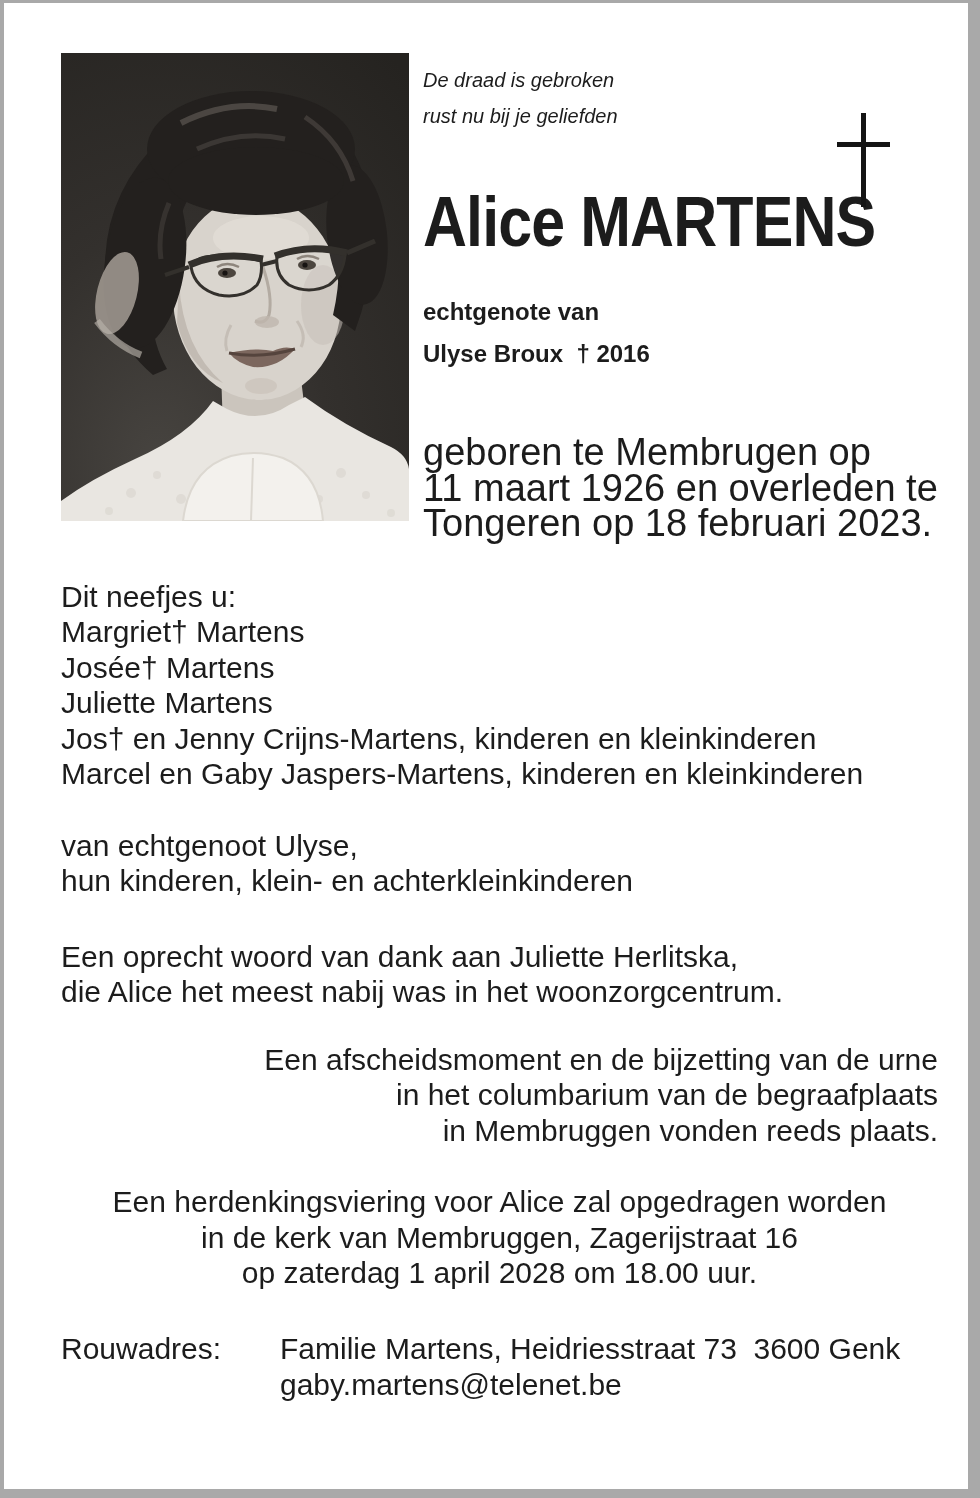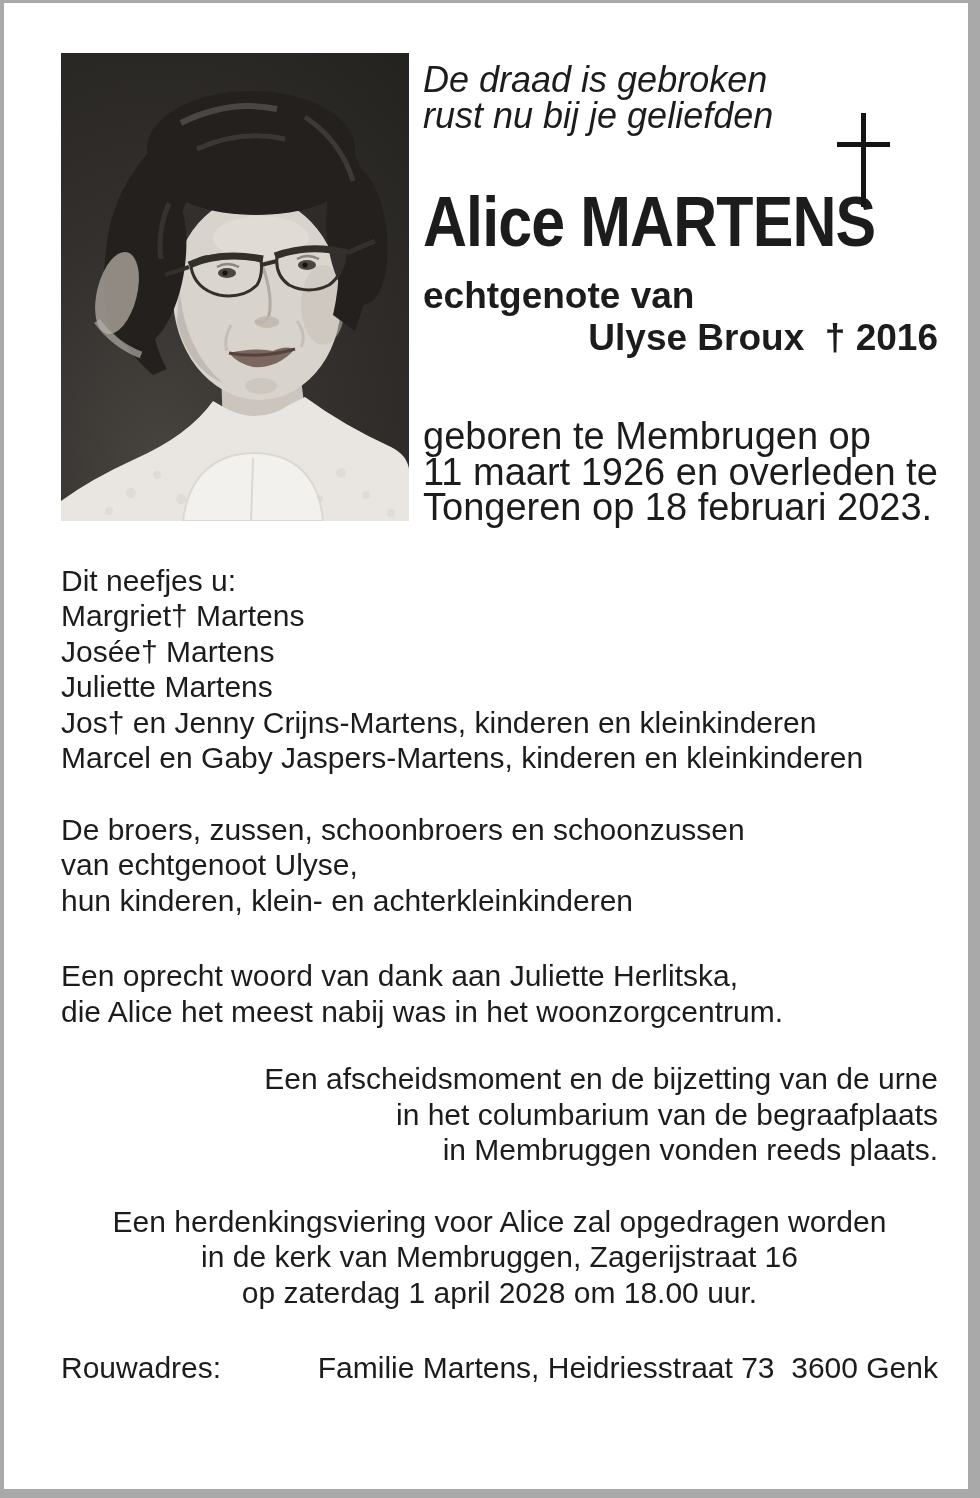--- a/index.html
+++ b/index.html
@@ -16,42 +16,42 @@
     background:#ffffff;
     padding:50px 30px 0 57px;
     box-sizing:border-box;
     overflow:hidden;
   }
   
   .top { display:flex; position:relative; }
   .photo { width:348px; height:468px; flex:none; overflow:hidden; }
   .photo svg { display:block; width:100%; height:100%; }
   .right-col { margin-left:14px; padding-top:9px; flex:1; min-width:0; }
-  .epitaph { font-style:italic; font-size:36px; line-height:36px; }
+  .epitaph { font-style:italic; font-size:20px; line-height:36px; }
   .name {
     margin-top:53px;
     font-size:70px; line-height:70px; font-weight:bold;
     letter-spacing:-1px; white-space:nowrap;
     transform:scaleX(0.87); transform-origin:left center;
   }
-  .relation { margin-top:18px; font-size:37px; line-height:42px; font-weight:bold; }
+  .relation { margin-top:34px; font-size:24px; line-height:42px; font-weight:bold; }
   .dates { margin-top:60px; font-size:38px; line-height:35.5px; }
   
   .cross { position:absolute; top:60px; right:48px; width:53px; height:94px; }
   .cross .v { position:absolute; left:24px; top:0; width:5px; height:94px; background:#141414; }
   .cross .h { position:absolute; left:0; top:29px; width:53px; height:5px; background:#141414; }
   
   .para { font-size:30px; line-height:35.5px; }
   .p-announce { margin-top:37px; }
   .p-family   { margin-top:36px; }
   .p-thanks   { margin-top:40px; }
   .p-urn      { margin-top:32px; text-align:right; }
   .p-memorial { margin-top:36px; text-align:center; }
   .note { text-align:right; font-style:italic; }
-  .prewrap { white-space:pre-wrap;text-align:right; }
+  .prewrap { white-space:pre-wrap; }
   
   .p-address { margin-top:40px; display:flex; font-size:30px; line-height:36px;gap:20px; }
   .addr-label { width:199px; flex:none; }
   .addr-col { flex:1; min-width:0; }
 </style>
 </head>
 <body>
 
 <div class="page">
 
@@ -161,21 +161,20 @@
   <div class="para p-announce">
     <div>Dit neefjes u:</div>
     <div>Margriet† Martens</div>
     <div>Josée† Martens</div>
     <div>Juliette Martens</div>
     <div>Jos† en Jenny Crijns-Martens, kinderen en kleinkinderen</div>
     <div>Marcel en Gaby Jaspers-Martens, kinderen en kleinkinderen</div>
   </div>
 
   <div class="para p-family">
-    <div>De broers, zussen, schoonbroers en schoonzussen</div>
     <div>van echtgenoot Ulyse,</div>
     <div>hun kinderen, klein- en achterkleinkinderen</div>
   </div>
 
   <div class="para p-thanks">
     <div>Een oprecht woord van dank aan Juliette Herlitska,</div>
     <div>die Alice het meest nabij was in het woonzorgcentrum.</div>
   </div>
 
   <div class="para p-urn">
@@ -187,16 +186,17 @@
   <div class="para p-memorial">
     <div>Een herdenkingsviering voor Alice zal opgedragen worden</div>
     <div>in de kerk van Membruggen, Zagerijstraat 16</div>
     <div>op zaterdag 1 april 2028 om 18.00 uur.</div>
   </div>
 
   <div class="p-address">
     <div class="addr-label">Rouwadres:</div>
     <div class="addr-col">
       <div class="prewrap">Familie Martens, Heidriesstraat 73  3600 Genk</div>
+      <div>gaby.martens@telenet.be</div>
     </div>
   </div>
 
 </div>
 
 </body></html>

